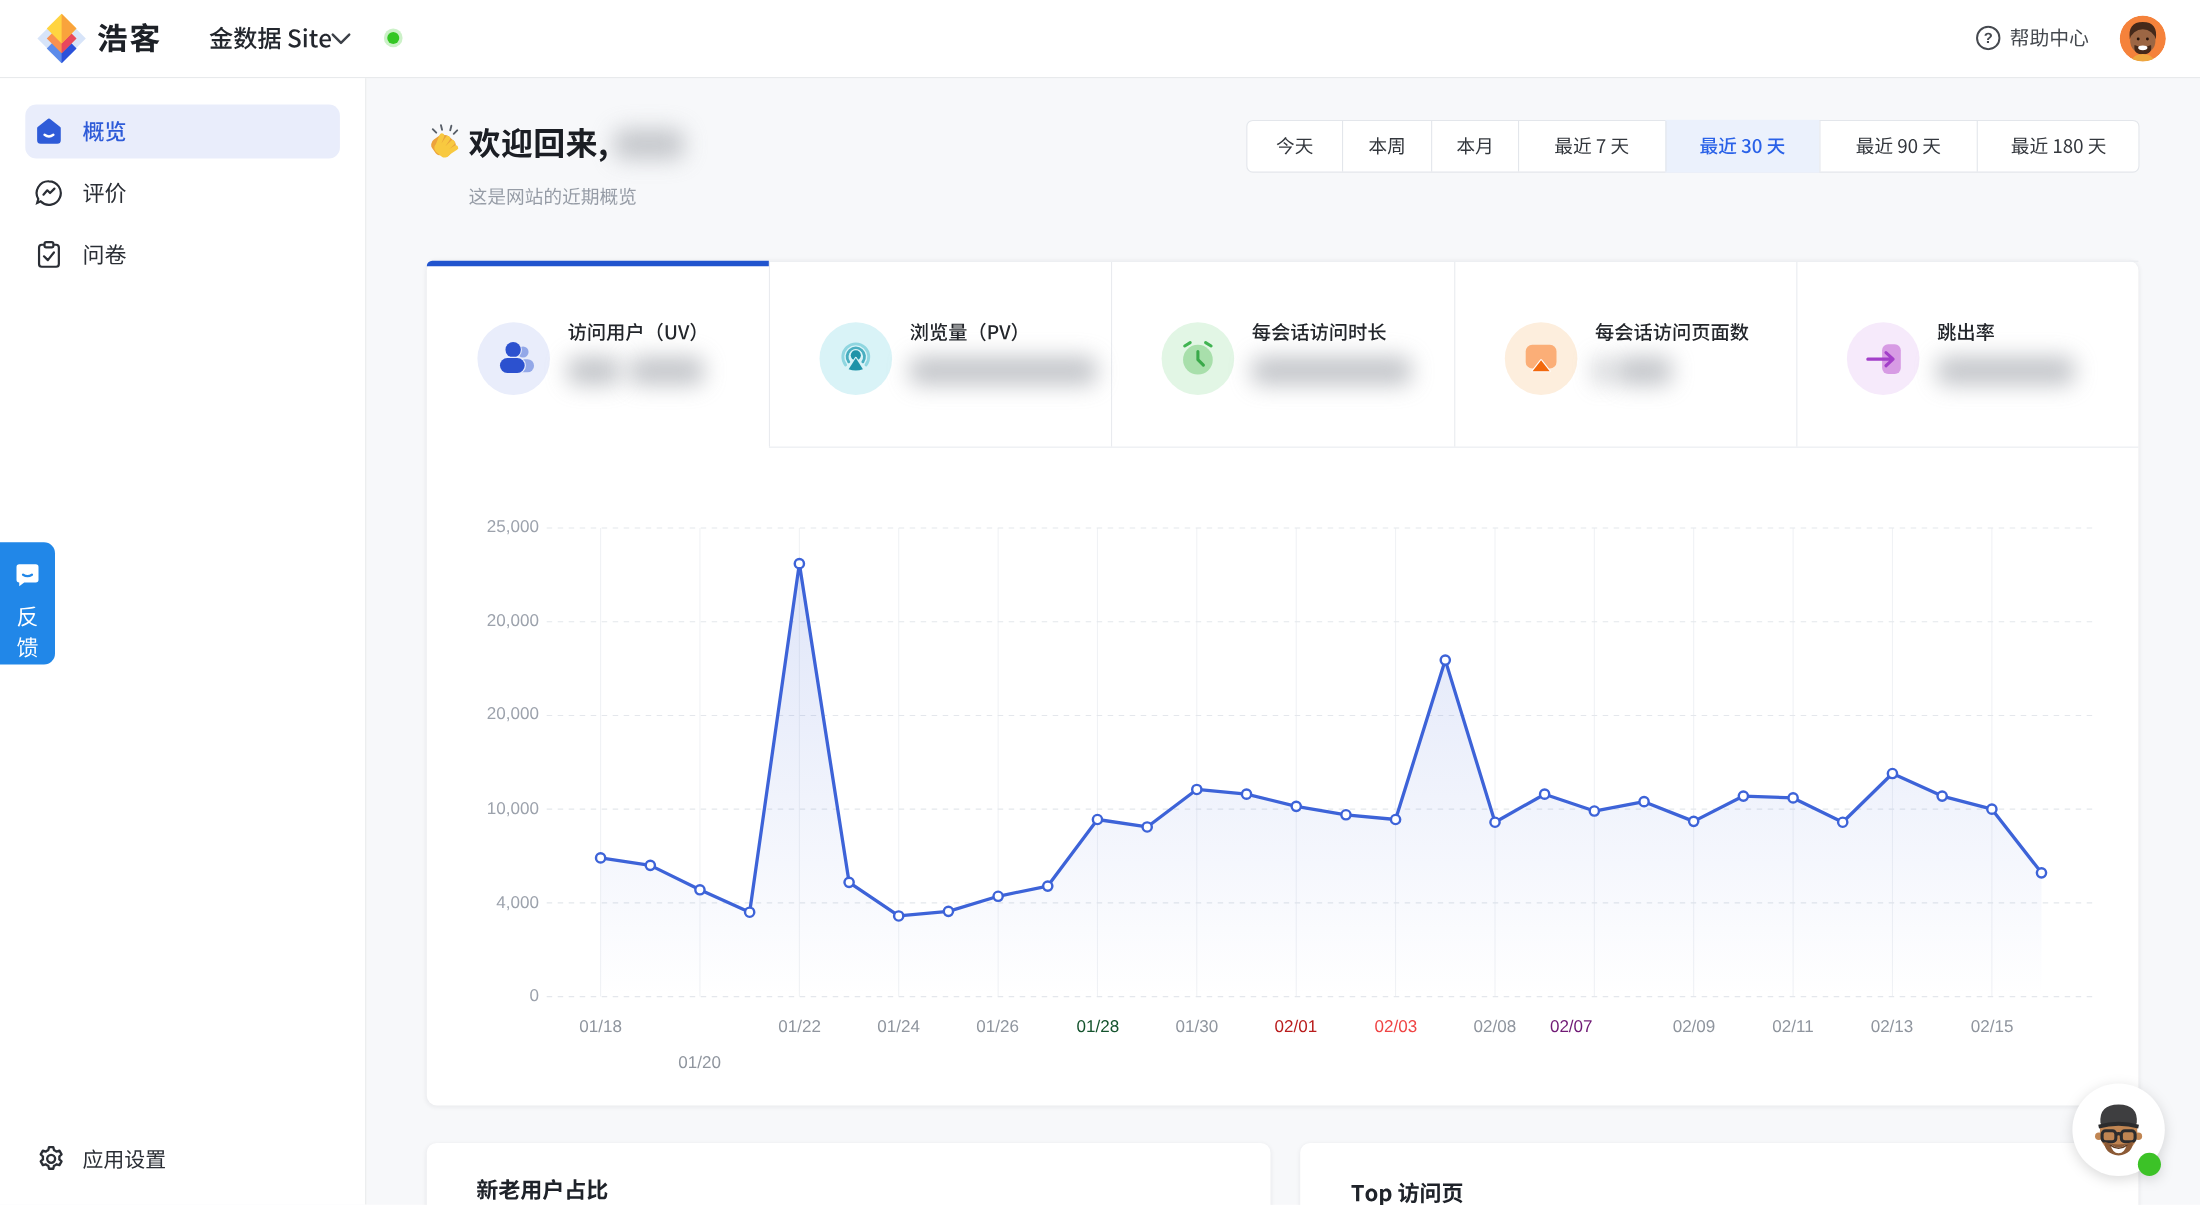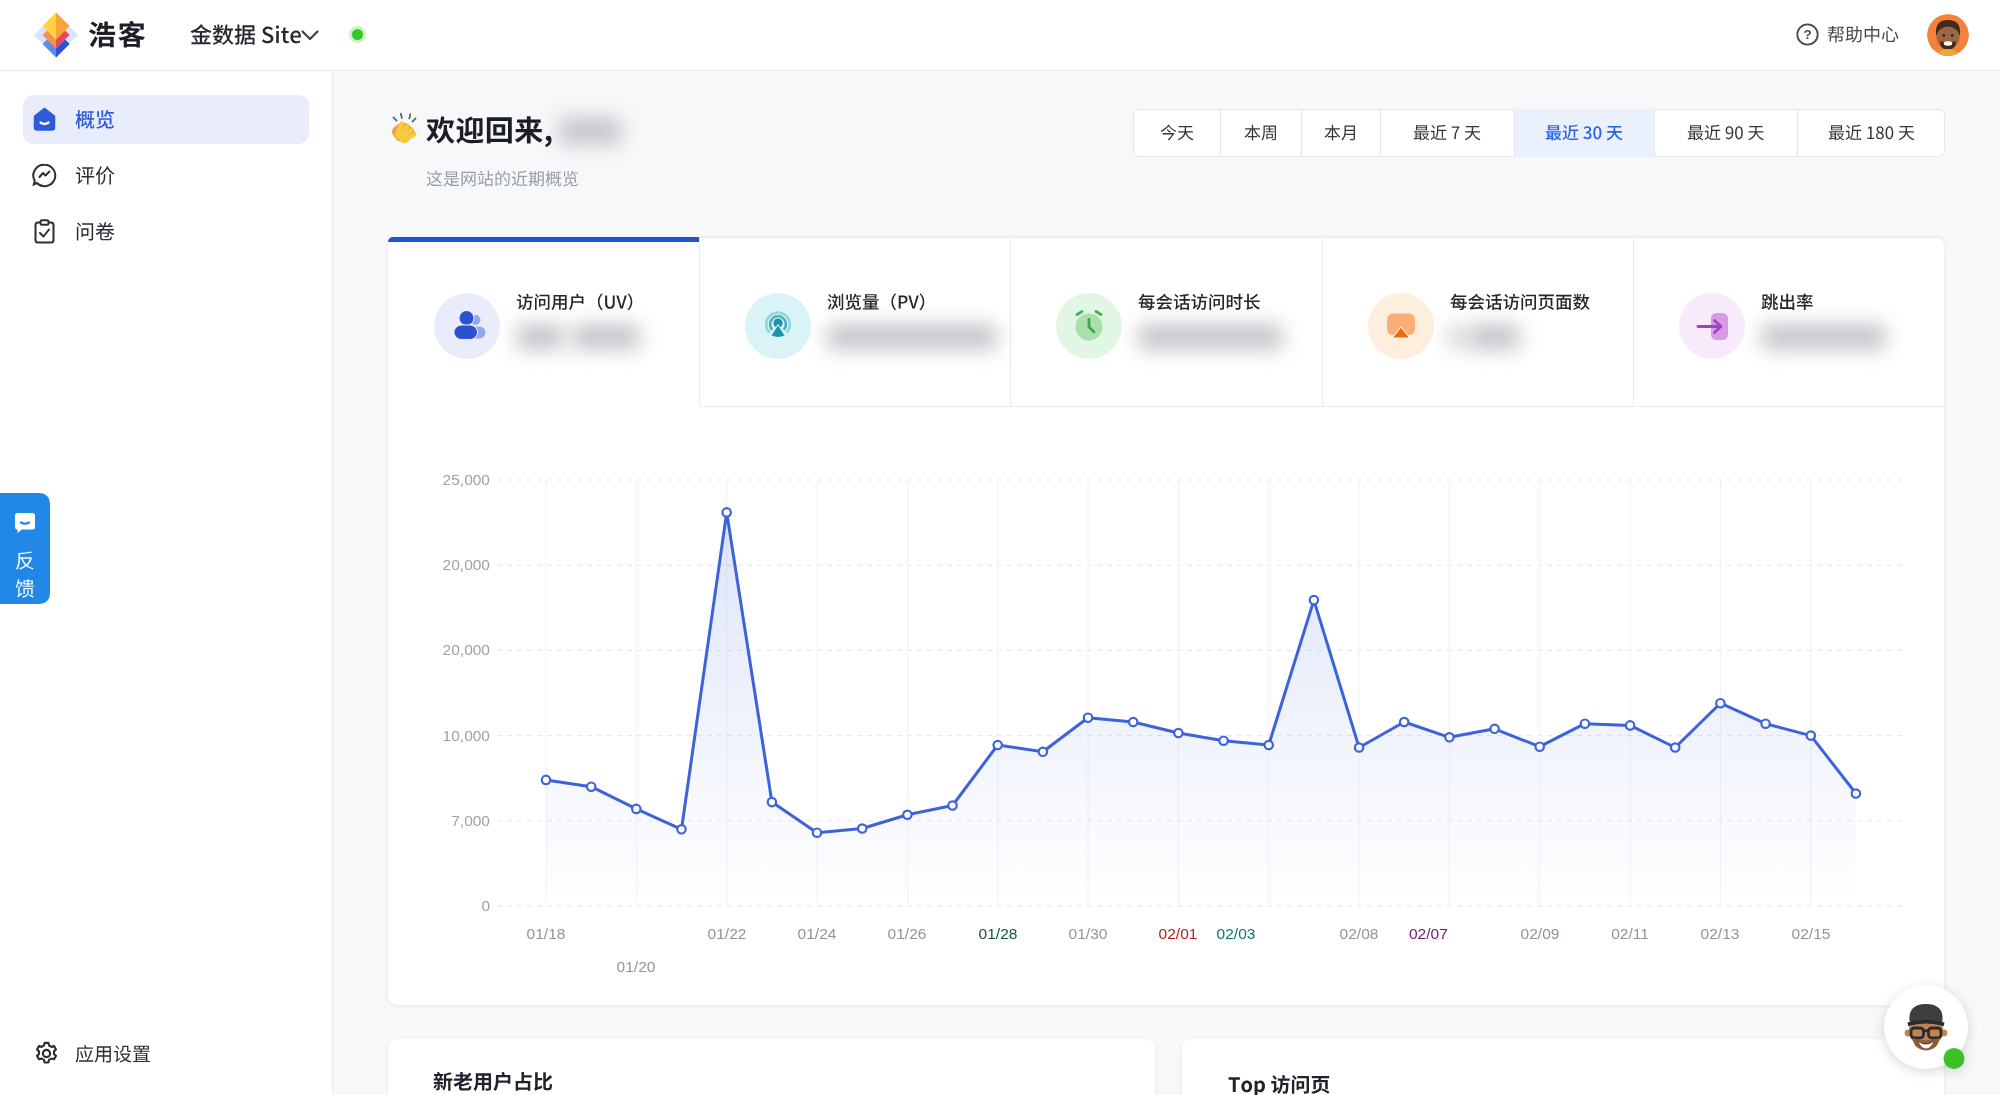--- a/index.html
+++ b/index.html
@@ -267,34 +267,34 @@
     <circle cx="1151.7" cy="340.7" r="4.2" fill="#fff" stroke="#3d63d8" stroke-width="2.2"></circle>
     <circle cx="1196.9" cy="317.7" r="4.2" fill="#fff" stroke="#3d63d8" stroke-width="2.2"></circle>
     <circle cx="1242.1" cy="319.4" r="4.2" fill="#fff" stroke="#3d63d8" stroke-width="2.2"></circle>
     <circle cx="1287.2" cy="341.5" r="4.2" fill="#fff" stroke="#3d63d8" stroke-width="2.2"></circle>
     <circle cx="1332.4" cy="297.2" r="4.2" fill="#fff" stroke="#3d63d8" stroke-width="2.2"></circle>
     <circle cx="1377.6" cy="317.7" r="4.2" fill="#fff" stroke="#3d63d8" stroke-width="2.2"></circle>
     <circle cx="1422.8" cy="329.6" r="4.2" fill="#fff" stroke="#3d63d8" stroke-width="2.2"></circle>
     <circle cx="1467.9" cy="387.5" r="4.2" fill="#fff" stroke="#3d63d8" stroke-width="2.2"></circle>
   </svg>
 <div class="abs" style="left:370px;top:897px;width:120px;text-align:right;font-size:15.5px;color:#9ca2ac">0</div>
-<div class="abs" style="left:370px;top:812px;width:120px;text-align:right;font-size:15.5px;color:#9ca2ac">7,000</div>
+<div class="abs" style="left:370px;top:812px;width:120px;text-align:right;font-size:15.5px;color:#9ca2ac">4,000</div>
 <div class="abs" style="left:370px;top:727px;width:120px;text-align:right;font-size:15.5px;color:#9ca2ac">10,000</div>
 <div class="abs" style="left:370px;top:641px;width:120px;text-align:right;font-size:15.5px;color:#9ca2ac">20,000</div>
 <div class="abs" style="left:370px;top:556px;width:120px;text-align:right;font-size:15.5px;color:#9ca2ac">20,000</div>
 <div class="abs" style="left:370px;top:471px;width:120px;text-align:right;font-size:15.5px;color:#9ca2ac">25,000</div>
 <div class="abs" style="left:506px;top:925px;width:80px;text-align:center;font-size:15.5px;color:#8f959e">01/18</div>
 <div class="abs" style="left:596px;top:958px;width:80px;text-align:center;font-size:15.5px;color:#8f959e">01/20</div>
 <div class="abs" style="left:687px;top:925px;width:80px;text-align:center;font-size:15.5px;color:#8f959e">01/22</div>
 <div class="abs" style="left:777px;top:925px;width:80px;text-align:center;font-size:15.5px;color:#8f959e">01/24</div>
 <div class="abs" style="left:867px;top:925px;width:80px;text-align:center;font-size:15.5px;color:#8f959e">01/26</div>
 <div class="abs" style="left:958px;top:925px;width:80px;text-align:center;font-size:15.5px;color:#14532d">01/28</div>
 <div class="abs" style="left:1048px;top:925px;width:80px;text-align:center;font-size:15.5px;color:#8f959e">01/30</div>
 <div class="abs" style="left:1138px;top:925px;width:80px;text-align:center;font-size:15.5px;color:#b91c1c">02/01</div>
-<div class="abs" style="left:1196px;top:925px;width:80px;text-align:center;font-size:15.5px;color:#0f766e">02/03</div>
+<div class="abs" style="left:1229px;top:925px;width:80px;text-align:center;font-size:15.5px;color:#ef4444">02/03</div>
 <div class="abs" style="left:1319px;top:925px;width:80px;text-align:center;font-size:15.5px;color:#8f959e">02/08</div>
 <div class="abs" style="left:1409px;top:925px;width:80px;text-align:left;font-size:15.5px;color:#701a75">02/07</div>
 <div class="abs" style="left:1500px;top:925px;width:80px;text-align:center;font-size:15.5px;color:#8f959e">02/09</div>
 <div class="abs" style="left:1590px;top:925px;width:80px;text-align:center;font-size:15.5px;color:#8f959e">02/11</div>
 <div class="abs" style="left:1680px;top:925px;width:80px;text-align:center;font-size:15.5px;color:#8f959e">02/13</div>
 <div class="abs" style="left:1771px;top:925px;width:80px;text-align:center;font-size:15.5px;color:#8f959e">02/15</div>
 <div class="abs" style="left:388px;top:1039px;width:767px;height:120px;background:#fff;border-radius:9px;box-shadow:0 1px 5px rgba(30,35,45,.07)"></div>
 <div class="abs" style="left:1182px;top:1039px;width:762px;height:120px;background:#fff;border-radius:9px;box-shadow:0 1px 5px rgba(30,35,45,.07)"></div>
 <svg style="position:absolute;left:433.0px;top:1069.0px;overflow:visible;z-index:10" width="120.0" height="26.0">
     <path fill="#1f232a" transform="matrix(0.02000,0,0,-0.02000,0,20.00)" d="M113 225C94 171 63 114 26 76C48 62 86 34 104 19C143 64 182 135 206 201ZM354 191C382 145 416 81 432 41L513 90C502 56 487 23 468 -6C493 -19 541 -56 560 -77C647 49 659 254 659 401V408H758V-85H874V408H968V519H659V676C758 694 862 720 945 752L852 841C779 807 658 774 548 754V401C548 306 545 191 513 92C496 131 463 190 432 234ZM202 653H351C341 616 323 564 308 527H190L238 540C233 571 220 618 202 653ZM195 830C205 806 216 777 225 750H53V653H189L106 633C120 601 131 559 136 527H38V429H229V352H44V251H229V38C229 28 226 25 215 25C204 25 172 25 142 26C156 -2 170 -44 174 -72C228 -72 268 -71 298 -55C329 -38 337 -12 337 36V251H503V352H337V429H520V527H415C429 559 445 598 460 637L374 653H504V750H345C334 783 317 824 302 855ZM1809 811C1777 762 1741 715 1702 671V729H1488V850H1363V729H1136V619H1363V520H1045V409H1399C1282 332 1153 268 1018 220C1043 195 1084 145 1101 118C1168 145 1235 177 1300 212V77C1300 -41 1344 -75 1501 -75C1535 -75 1701 -75 1736 -75C1868 -75 1905 -36 1921 113C1888 120 1836 138 1808 157C1801 51 1791 32 1728 32C1685 32 1544 32 1510 32C1437 32 1425 39 1425 78V133C1569 164 1725 207 1847 256L1748 343C1669 306 1547 265 1425 234V285C1485 323 1543 364 1598 409H1956V520H1723C1797 592 1863 671 1921 756ZM1488 520V619H1654C1621 585 1585 551 1548 520ZM2142 783V424C2142 283 2133 104 2023 -17C2050 -32 2099 -73 2118 -95C2190 -17 2227 93 2244 203H2450V-77H2571V203H2782V53C2782 35 2775 29 2757 29C2738 29 2672 28 2615 31C2631 0 2650 -52 2654 -84C2745 -85 2806 -82 2847 -63C2888 -45 2902 -12 2902 52V783ZM2260 668H2450V552H2260ZM2782 668V552H2571V668ZM2260 440H2450V316H2257C2259 354 2260 390 2260 423ZM2782 440V316H2571V440ZM3270 587H3744V430H3270V472ZM3419 825C3436 787 3456 736 3468 699H3144V472C3144 326 3134 118 3026 -24C3055 -37 3109 -75 3132 -97C3217 14 3251 175 3264 318H3744V266H3867V699H3536L3596 716C3584 755 3561 812 3539 855ZM4134 396V-87H4252V-36H4741V-82H4864V396H4550V569H4936V682H4550V849H4426V396ZM4252 77V284H4741V77ZM5112 -89C5141 -66 5188 -43 5456 53C5451 82 5448 138 5450 176L5235 104V432H5462V551H5235V835H5107V106C5107 57 5078 27 5055 11C5075 -10 5103 -60 5112 -89ZM5513 840V120C5513 -23 5547 -66 5664 -66C5686 -66 5773 -66 5796 -66C5914 -66 5943 13 5955 219C5922 227 5869 252 5839 274C5832 97 5825 52 5784 52C5767 52 5699 52 5682 52C5645 52 5640 61 5640 118V348C5747 421 5862 507 5958 590L5859 699C5801 634 5721 554 5640 488V840Z"></path>

